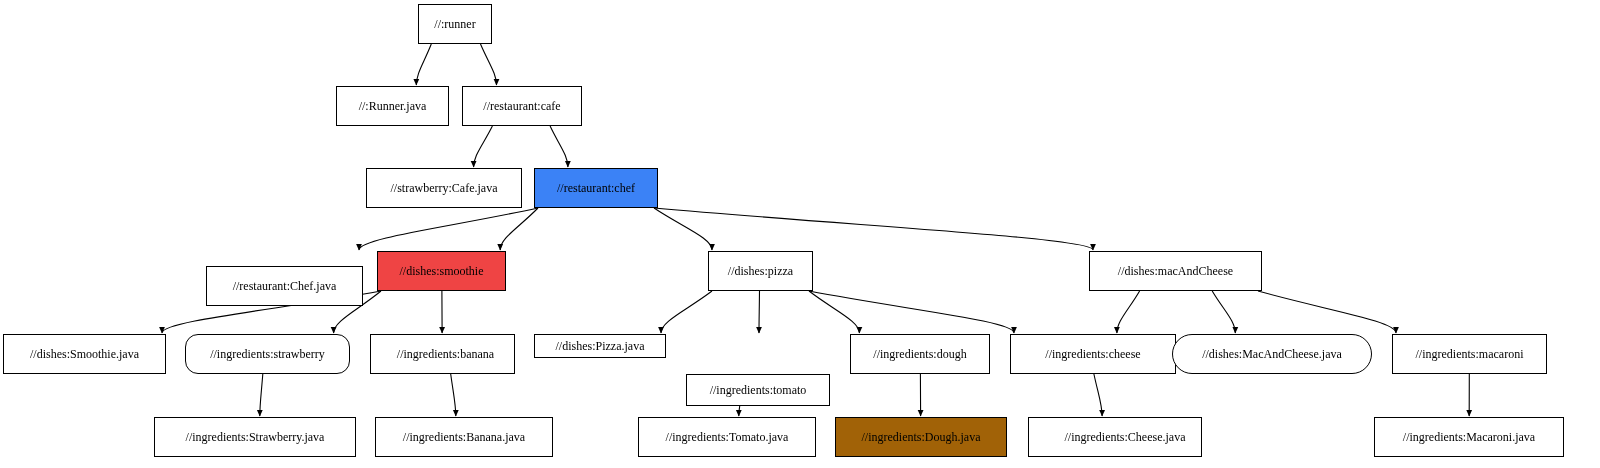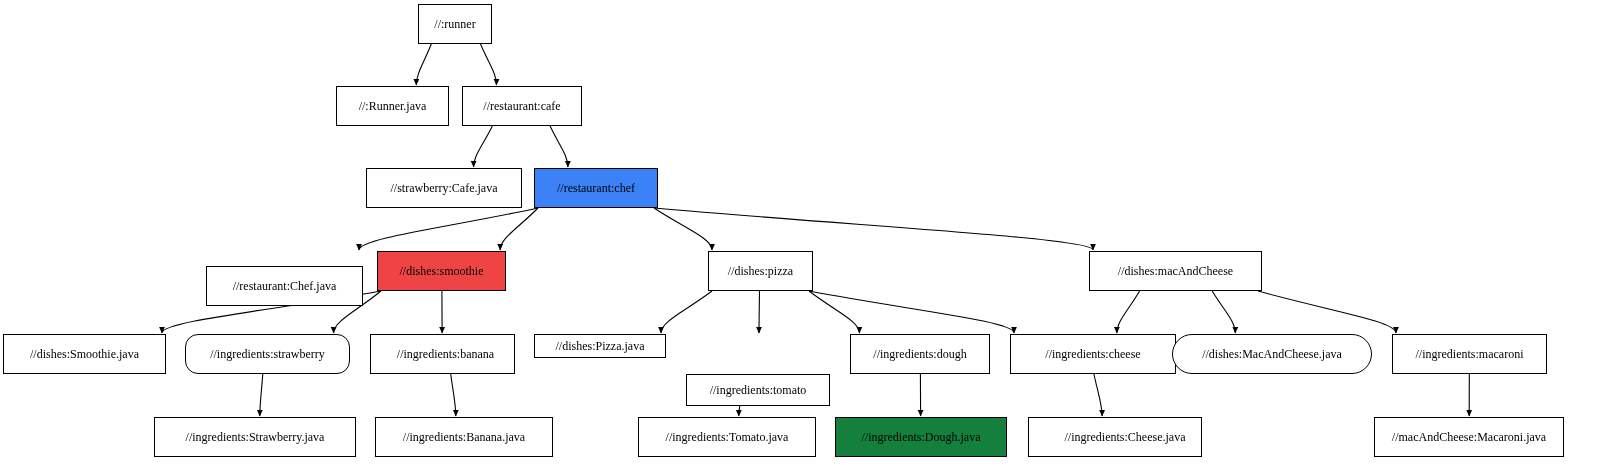--- a/index.html
+++ b/index.html
@@ -134,23 +134,23 @@
       </div>
       <div class="node" style="left: 154px; top: 417px; width: 202px; height: 40px; border-color: rgb(0, 0, 0); background: rgb(255, 255, 255);">
         <span class="node-label">//ingredients:Strawberry.java</span>
       </div>
       <div class="node" style="left: 375px; top: 417px; width: 178px; height: 40px; border-color: rgb(0, 0, 0); background: rgb(255, 255, 255);">
         <span class="node-label">//ingredients:Banana.java</span>
       </div>
       <div class="node" style="left: 638px; top: 417px; width: 178px; height: 40px; border-color: rgb(0, 0, 0); background: rgb(255, 255, 255);">
         <span class="node-label">//ingredients:Tomato.java</span>
       </div>
-      <div class="node" style="left: 835px; top: 417px; width: 172px; height: 40px; border-color: rgb(0, 0, 0); background: #15803d;">
+      <div class="node" style="left: 835px; top: 417px; width: 172px; height: 40px; border-color: rgb(0, 0, 0); background: #a16207;">
         <span class="node-label">//ingredients:Dough.java</span>
       </div>
       <div class="node" style="left: 1028px; top: 417px; width: 174px; height: 40px; border-color: rgb(0, 0, 0); background: rgb(255, 255, 255); padding-left: 20px;">
         <span class="node-label">//ingredients:Cheese.java</span>
       </div>
       <div class="node" style="left: 1374px; top: 417px; width: 190px; height: 40px; border-color: rgb(0, 0, 0); background: rgb(255, 255, 255);">
-        <span class="node-label">//macAndCheese:Macaroni.java</span>
+        <span class="node-label">//ingredients:Macaroni.java</span>
       </div>
     </div>
 </div>
 
 </body></html>

